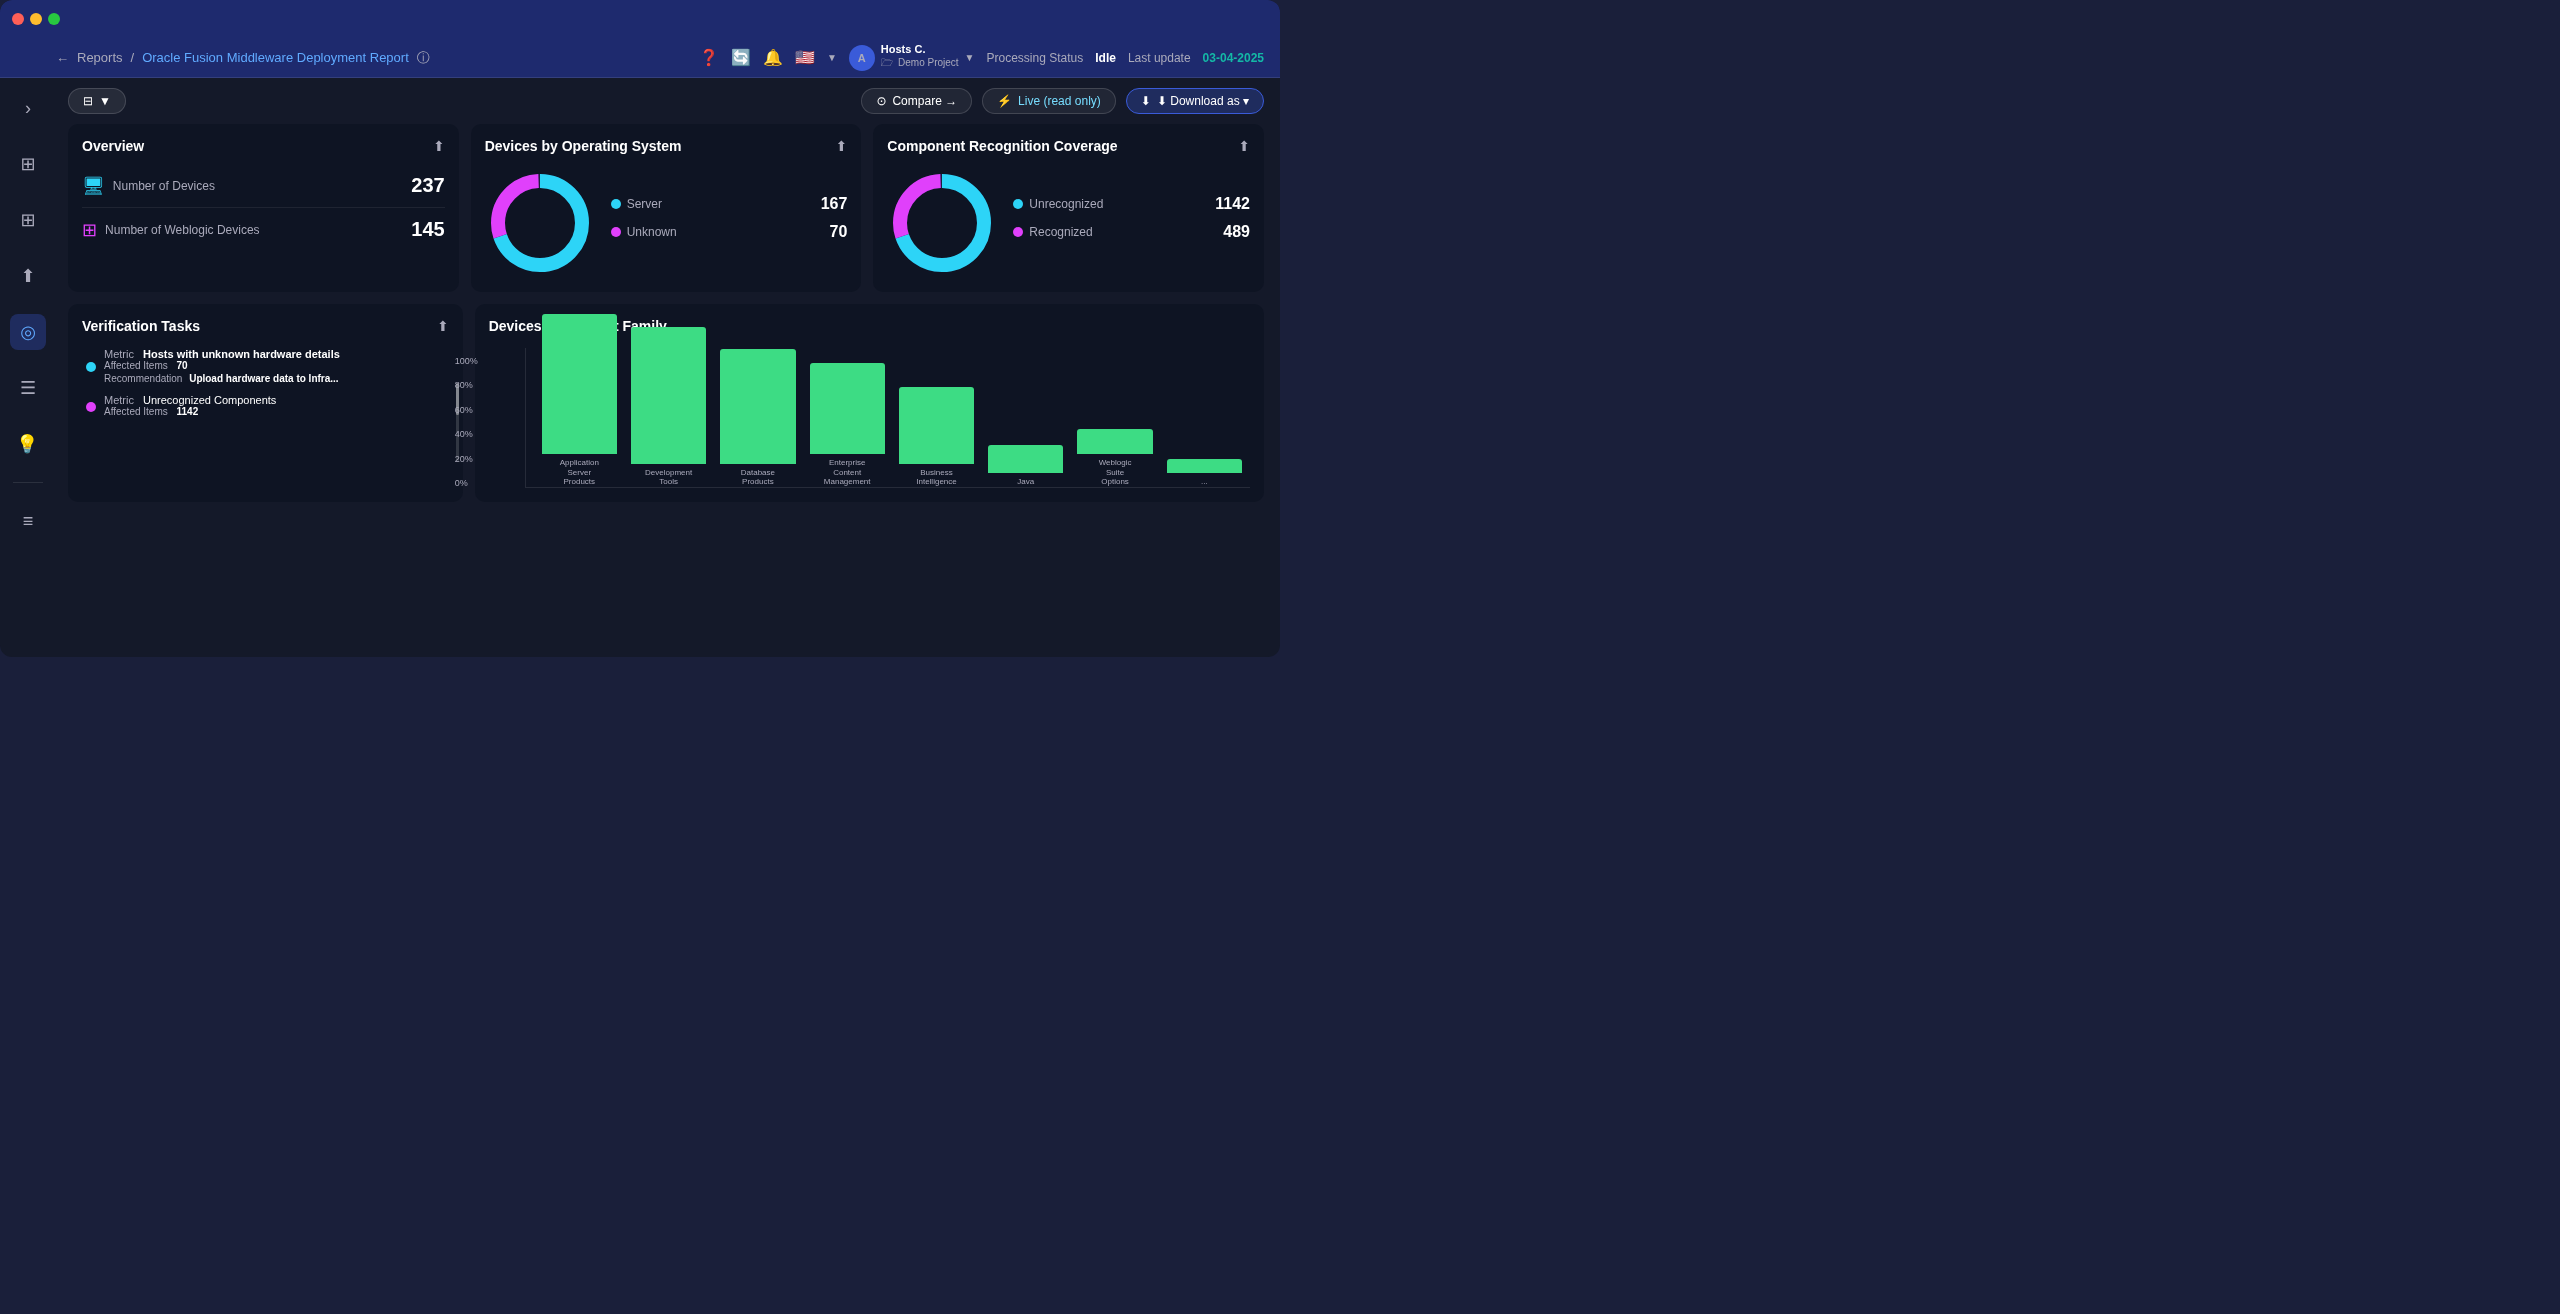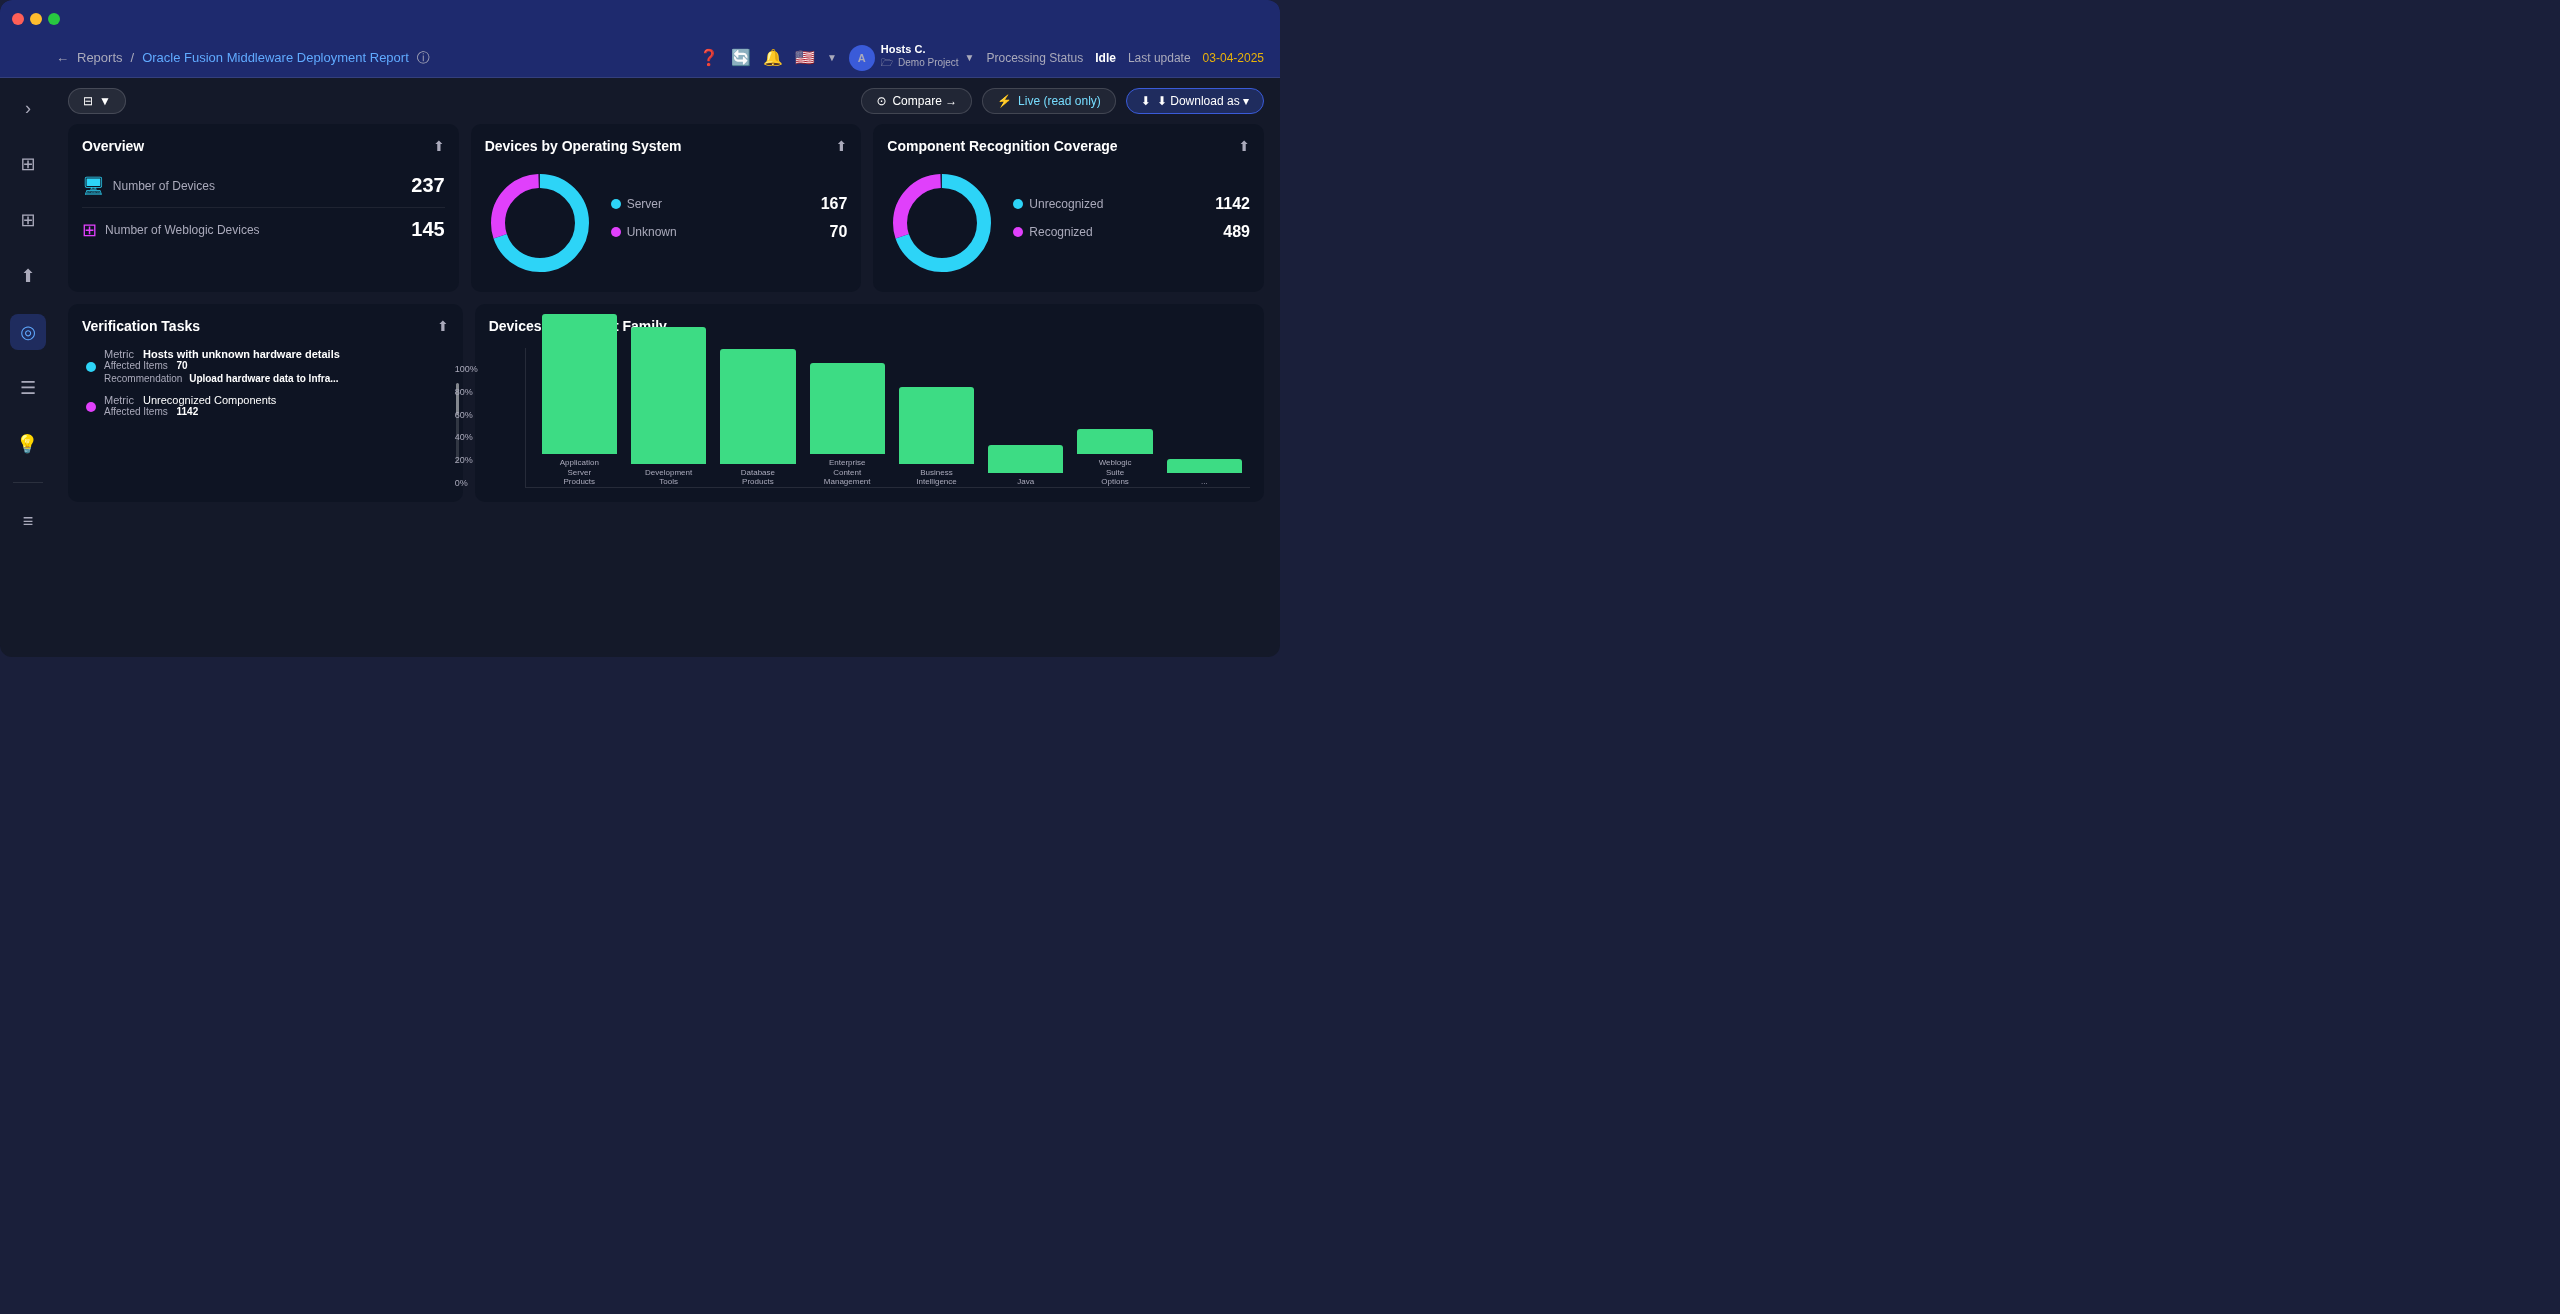--- a/index.html
+++ b/index.html
@@ -37,21 +37,21 @@
       justify-content: space-between;
       padding: 0 16px 0 56px;
       border-bottom: 1px solid rgba(255,255,255,0.1);
     }
     .header-left { display: flex; align-items: center; gap: 8px; font-size: 13px; color: #aab; }
     .header-left .breadcrumb-link { color: #aab; }
     .header-left .breadcrumb-sep { color: #aab; }
     .header-left .breadcrumb-current { color: #60aaff; }
     .header-right { display: flex; align-items: center; gap: 12px; font-size: 12px; color: #aab; }
     .header-right .status-idle { color: #fff; font-weight: 600; }
-    .header-right .last-update-date { color: #eab308; font-weight: 400; }
+    .header-right .last-update-date { color: #14b8a6; font-weight: 700; }
     .header-user { display: flex; align-items: center; gap: 6px; }
     .user-avatar { width: 26px; height: 26px; border-radius: 50%; background: #3a5bd9; display: flex; align-items: center; justify-content: center; font-size: 11px; font-weight: 700; }
     .user-info { font-size: 11px; }
     .user-name { font-weight: 600; color: #fff; }
     .user-project { color: #aab; font-size: 10px; }
     .header-icons { display: flex; gap: 12px; align-items: center; color: #aab; font-size: 16px; }
 
     
     .app-body {
       display: flex;
@@ -212,21 +212,21 @@
       font-size: 8px;
       color: #aab;
       text-align: center;
       margin-top: 4px;
       line-height: 1.2;
       max-width: 60px;
     }
     .y-axis-labels {
       position: absolute;
       left: -34px;
-      top: 16px; bottom: 0;
+      top: 8px; bottom: 0;
       display: flex; flex-direction: column;
       justify-content: space-between;
       font-size: 9px; color: #aab;
       padding-bottom: 0;
     }
     .chart-wrapper { position: relative; padding-left: 36px; }
   </style>
 </head>
 <body>
 

